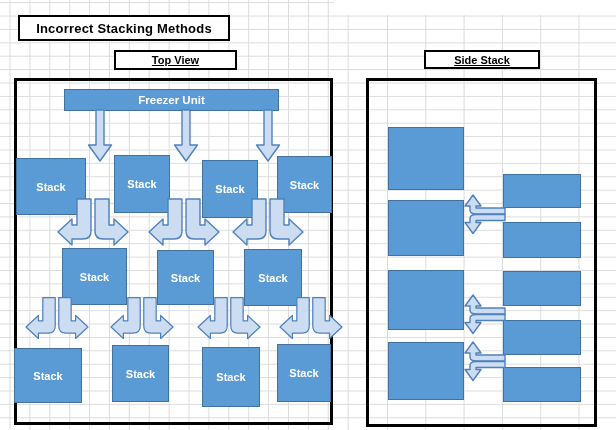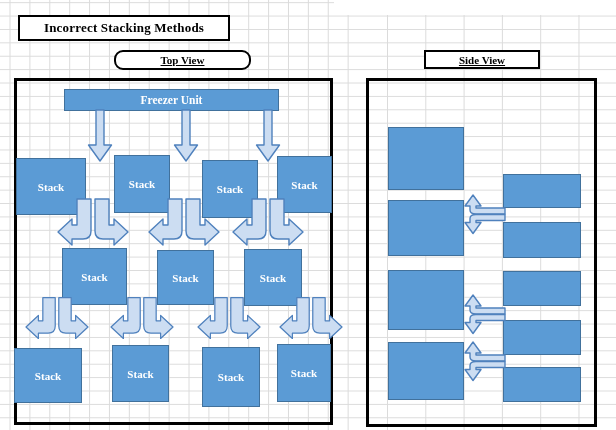--- a/index.html
+++ b/index.html
@@ -1,17 +1,17 @@
 <!DOCTYPE html>
 <html style="--stack-fill: #5B9BD5; --stack-border: #41719C; --arrow-fill: #CCDDF2; --arrow-border: #4F81BD; --gridline: #DBDBDB;"><head>
 <meta charset="utf-8">
 <style>
   html,body{margin:0;padding:0;background:#fff;}
   .canvas{position:relative;width:616px;height:430px;background:#fff;overflow:hidden;
-          font-family:Liberation Serif, serif;}
+          font-family:Liberation Sans, sans-serif;}
   .grid{position:absolute;top:0;pointer-events:none;}
   #grid-left{left:0;width:352px;height:430px;
     background-image:linear-gradient(to right,var(--gridline,#DBDBDB) 1px,transparent 1px),
                      linear-gradient(to bottom,var(--gridline,#DBDBDB) 1px,transparent 1px);
     background-size:19.9px 13.4px;background-position:9.5px 2.2px;}
   #grid-right{left:352px;width:264px;height:430px;
     background-image:linear-gradient(to right,var(--gridline,#DBDBDB) 1px,transparent 1px),
                      linear-gradient(to bottom,var(--gridline,#DBDBDB) 1px,transparent 1px);
     background-size:38.3px 13.4px;background-position:-3.3px 2.2px;}
   #grid-blank{left:334px;width:282px;height:15px;background:#fff;}
@@ -31,22 +31,22 @@
 </head>
 <body>
 
 <div class="canvas">
 
   <div class="grid" id="grid-left"></div>
   <div class="grid" id="grid-right"></div>
   <div class="grid" id="grid-blank"></div>
 
   <div class="labelbox title" style="left:18px;top:15px;width:212px;height:26px;">Incorrect Stacking Methods</div>
-  <div class="labelbox viewlabel" style="left:114px;top:50px;width:137px;height:20px;border-radius:9px;">Top View</div>
-  <div class="labelbox viewlabel" style="left:424px;top:50px;width:116px;height:19px;">Side View</div>
+  <div class="labelbox viewlabel" style="left:114px;top:50px;width:123px;height:20px;">Top View</div>
+  <div class="labelbox viewlabel" style="left:424px;top:50px;width:116px;height:19px;">Side Stack</div>
 
   <div class="panel" style="left:14px;top:78px;width:319px;height:347px;"></div>
 
   <div class="shape" style="left:64px;top:89px;width:215px;height:22px;font-size:11.5px;">Freezer Unit</div>
 
   <svg class="arrow" style="left:88px;top:110px;" width="24" height="52" viewBox="0 0 24 52">
     <path d="M8,0 H16 V35 H23.5 L12,51 L0.5,35 H8 Z"></path>
     </svg>
   <svg class="arrow" style="left:174px;top:110px;" width="24" height="52" viewBox="0 0 24 52">
     <path d="M8,0 H16 V35 H23.5 L12,51 L0.5,35 H8 Z"></path>

